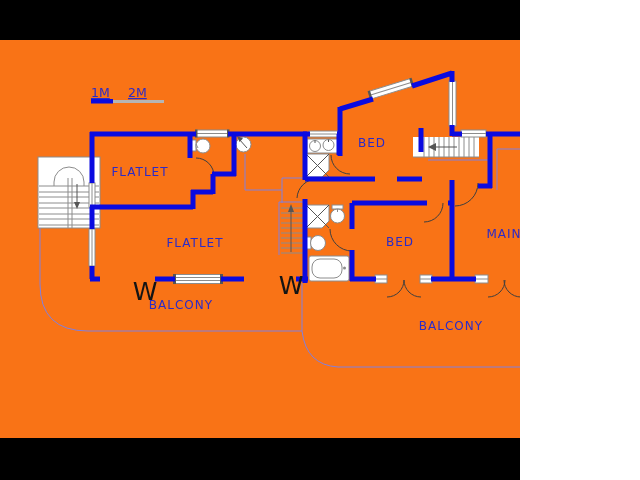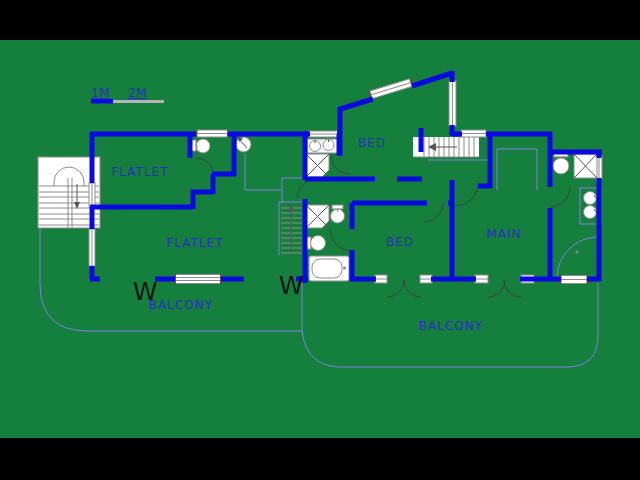--- a/index.html
+++ b/index.html
@@ -1,16 +1,16 @@
 <!DOCTYPE html>
 <html><head>
 <meta charset="utf-8">
 <style>
   html,body{margin:0;padding:0;background:#fff;}
-  #stage{position:relative;width:640px;height:480px;background:#15803d;overflow:hidden;
+  #stage{position:relative;width:520px;height:480px;background:#f97316;overflow:hidden;
          font-family:"DejaVu Sans","Liberation Sans",sans-serif;}
   svg{position:absolute;left:0;top:0;}
   text{font-family:"DejaVu Sans","Liberation Sans",sans-serif;}
   .room-label{font-size:12px;letter-spacing:1px;}
   .scale-label{font-size:12.5px;text-decoration:underline;}
   .w-marker{font-size:25px;}
 </style>
 </head>
 <body>
 

